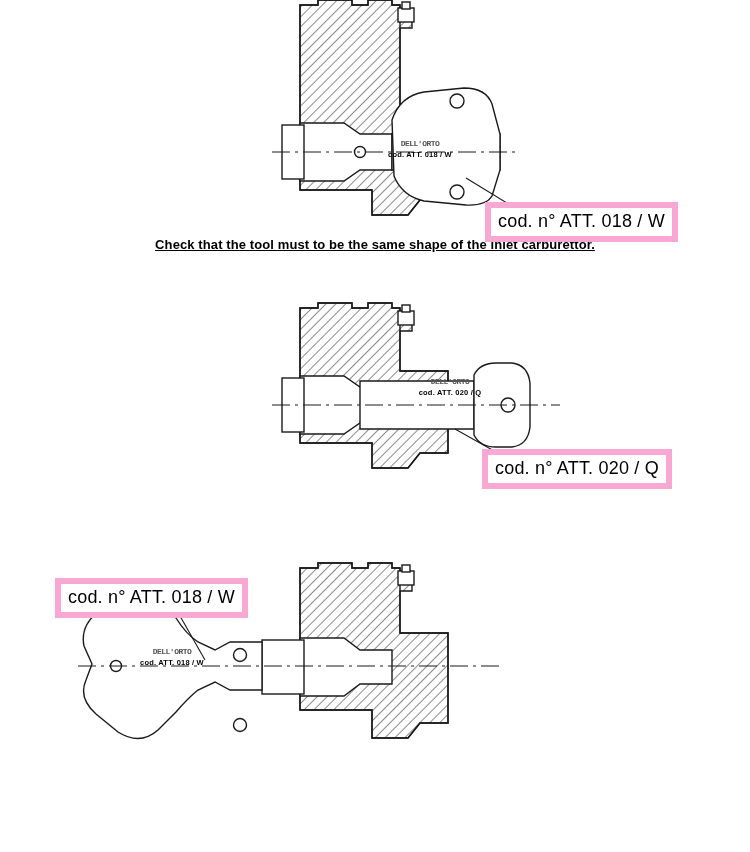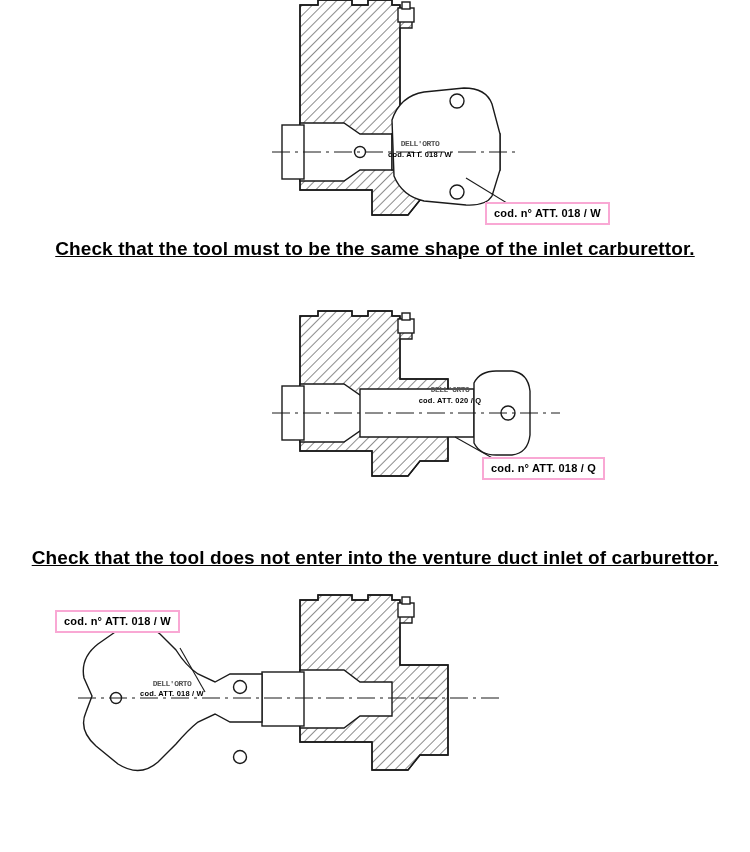--- a/index.html
+++ b/index.html
@@ -12,38 +12,38 @@
   }
   .page{position:relative;width:750px;height:768px;}
 
   .figure{position:relative;width:750px;}
   .fig1{height:235px;}
   .fig2{height:285px;}
   .fig3{height:290px;}
 
   .caption{
     text-align:center;
-    font-size:19px;
+    font-size:13px;
     font-weight:bold;
     text-decoration:underline;
     letter-spacing:0.1px;
     white-space:nowrap;
     line-height:1.25;
   }
   .cap1{margin-top:2px;}
   .cap2{margin-top:0px;}
 
   svg{display:block;}
 
   .callout{
     position:absolute;
-    border:2px solid #f9a8d4;
+    border:6px solid #f9a8d4;
     background:#fff;
-    font-size:11px;
-    font-weight:bold;
+    font-size:18px;
+    font-weight:normal;
     padding:3px 7px 4px 7px;
     white-space:nowrap;
     letter-spacing:0.2px;
   }
 
   .stamp{
     position:absolute;
     font-size:7.5px;
     font-weight:bold;
     letter-spacing:0.2px;
@@ -148,24 +148,23 @@
       <g stroke="#1a1a1a" stroke-width="1.1">
         <line x1="455" y1="176" x2="512" y2="208"></line>
       </g>
     </svg>
 
     <div class="stamp" style="left:400px;top:123px;width:100px;">
       <span class="brand">DELL'ORTO</span><br>
       <span>cod. ATT. 020 / Q</span>
     </div>
 
-    <div class="callout" style="left:482px;top:196px;">cod.  n° ATT. 018 / Q</div>
+    <div class="callout" style="left:482px;top:196px;">cod.  n° ATT. 020 / Q</div>
   </div>
 
-  <div class="caption cap2">Check that the tool does not enter into the venture duct inlet of carburettor.</div>
 
   <div class="figure fig3">
     <svg width="750" height="255" viewBox="0 0 750 255">
       <g stroke="#1a1a1a" fill="none" stroke-width="1.4">
 
         <path d="M300,30 L318,30 L318,25 L352,25 L352,30 L368,30 L368,25 L392,25 L392,30 L400,30
                  L400,45 L412,45 L412,53 L400,53 L400,95
                  L448,95 L448,185 L420,185 L408,200 L372,200 L372,172
                  L300,172 Z" fill="url(#hatchA)"></path>
         <path d="M300,30 L318,30 L318,25 L352,25 L352,30 L368,30 L368,25 L392,25 L392,30 L400,30

